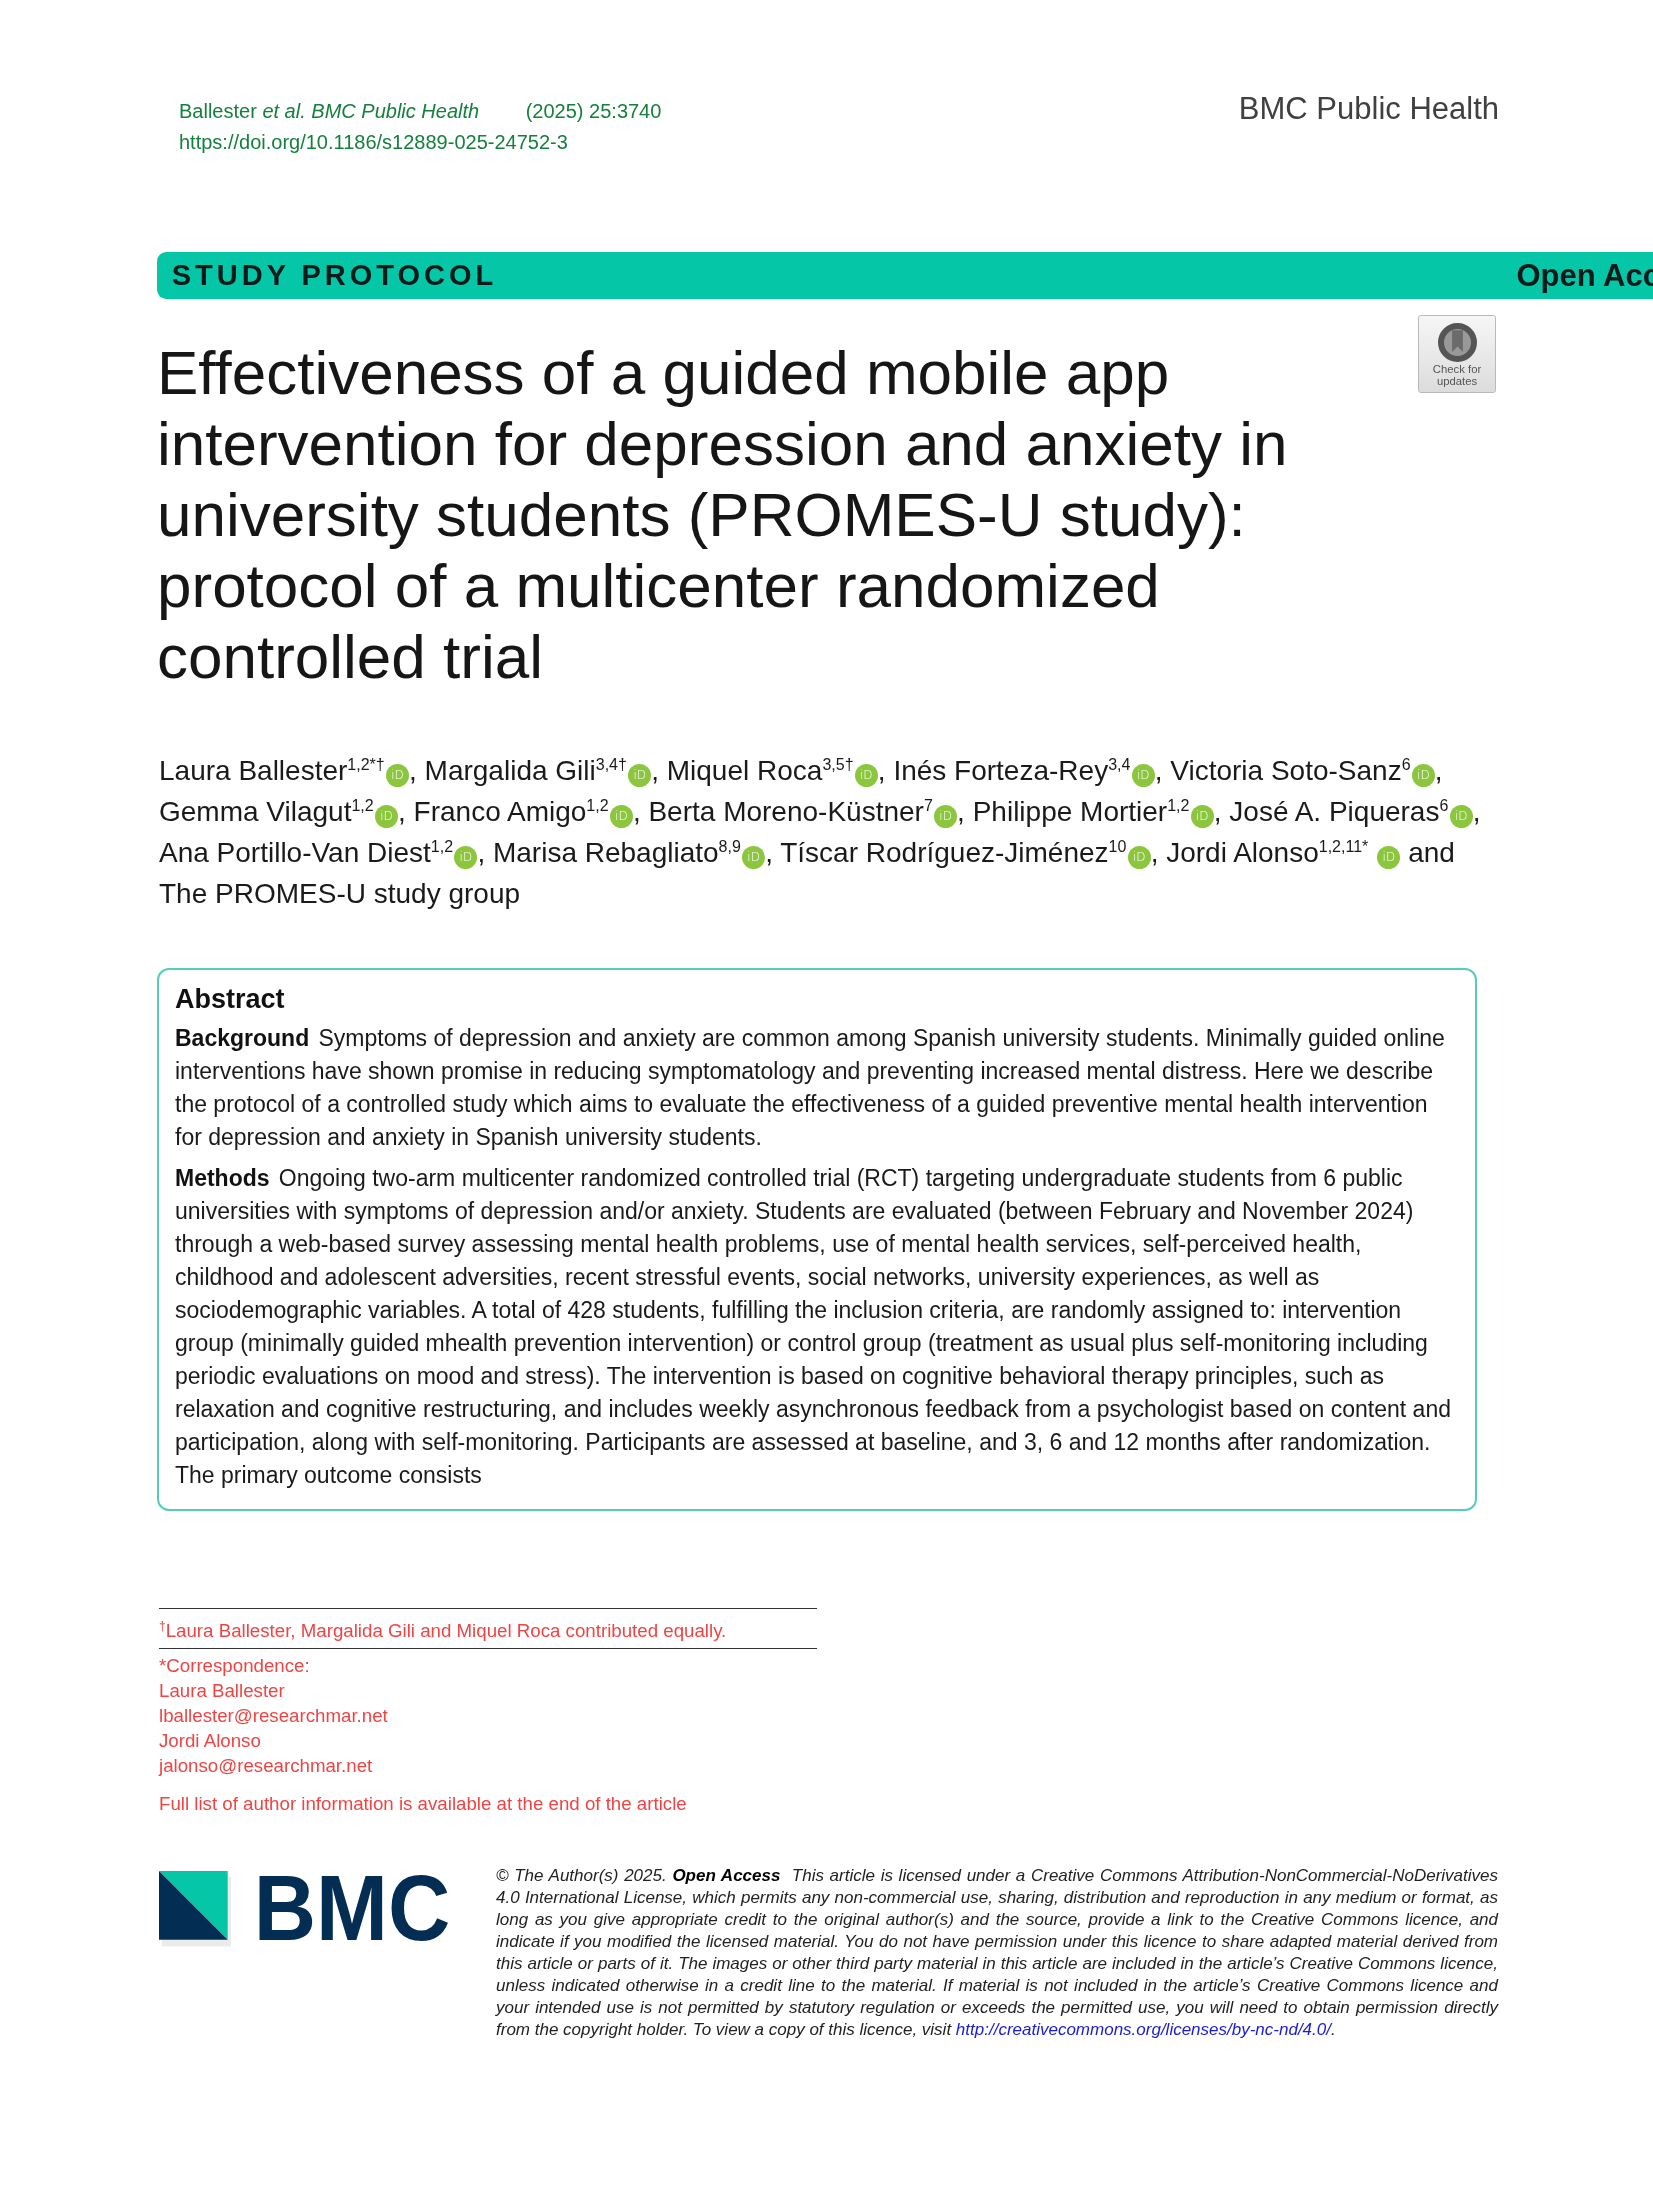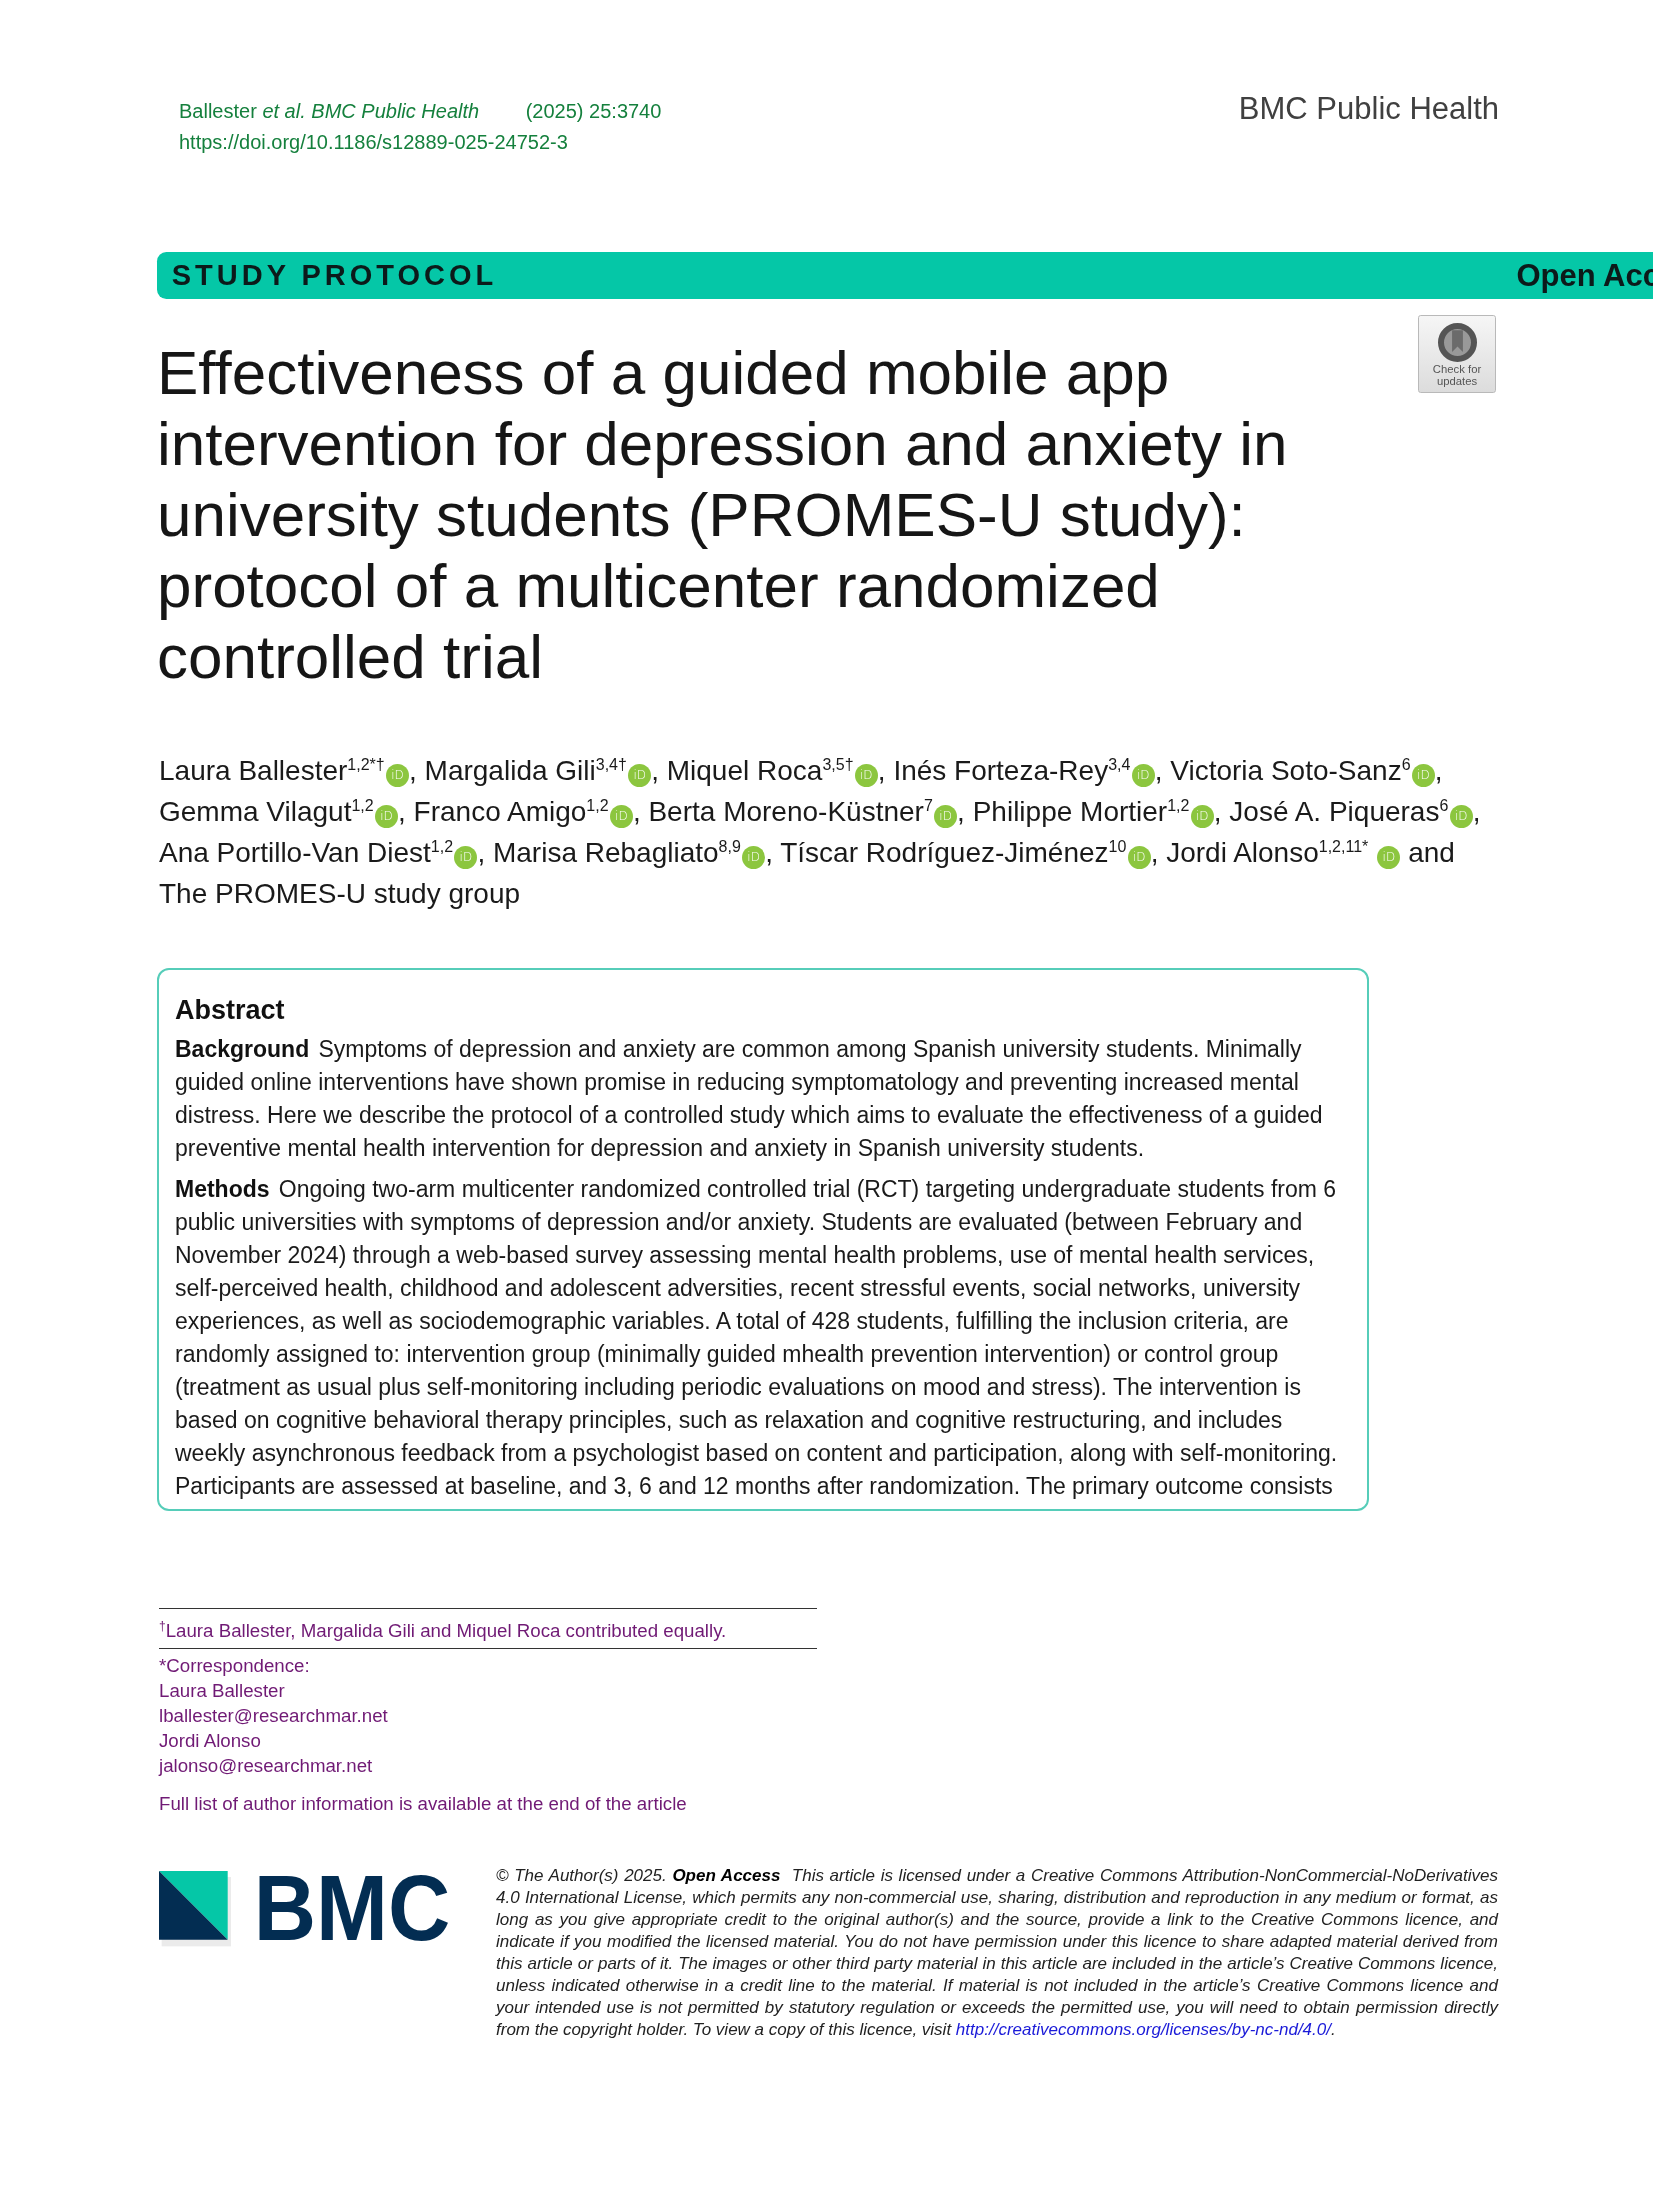--- a/index.html
+++ b/index.html
@@ -24,28 +24,28 @@
                      border: 6px solid #555; box-sizing: border-box; position: relative; background: #999; }
   .crossmark .cm-text { font-size: 11.3px; line-height: 11.3px; color: #555; }
 
   .title { left: 157px; top: 337px; width: 1214px; font-size: 62px; line-height: 71px; color: #161616; font-weight: normal; }
 
   .authors { left: 159px; top: 750px; width: 1347px; font-size: 28px; line-height: 41px; color: #1a1a1a; font-weight: 300; }
   .authors sup { font-size: 16px; line-height: 0; }
   .orcid { display: inline-block; width: 23px; height: 23px; border-radius: 50%; background: #8cc63f; color: #fff;
            font-size: 12px; line-height: 23px; text-align: center; vertical-align: 1.3px; font-family: "DejaVu Sans", sans-serif; margin-left: 1.3px; }
 
-  .abstract-box { left: 157px; top: 968px; width: 1212px; height: 543px; border: 2px solid #56cdb9;
-                  border-radius: 12px; box-sizing: border-box; padding: 22px 16px; }
+  .abstract-box { left: 157px; top: 968px; width: 1320px; height: 543px; border: 2px solid #56cdb9;
+                  border-radius: 12px; box-sizing: border-box; padding: 11px 16px; }
   .abstract-box h2 { margin: 0 0 4px; font-size: 27px; line-height: 37px; font-weight: bold; }
   .abstract-box p { margin: 0 0 8px; font-size: 23px; line-height: 33px; color: #1a1a1a; }
   .abstract-box .lbl { font-weight: bold; margin-right: 9.3px; color: #111; }
 
   .rule { background: #333; height: 1.3px; }
-  .fn-text { font-size: 18.7px; line-height: 25px; color: #701a75; }
+  .fn-text { font-size: 18.7px; line-height: 25px; color: #ef4444; }
 
   .bmc-logo { left: 159px; top: 1871px; width: 300px; height: 80px; }
   .license { left: 496px; top: 1865px; width: 1002px; font-size: 17px; line-height: 22px; color: #222; text-align: justify; font-style: italic; }
   .license b { color: #000; }
   .license a { color: #1a1ad8; text-decoration: none; word-break: break-all; }
 </style>
 </head>
 <body>
 
 <div class="abs running-head">

